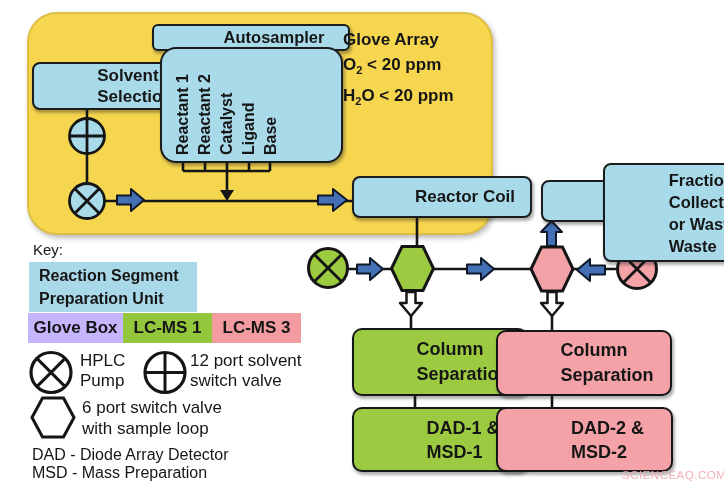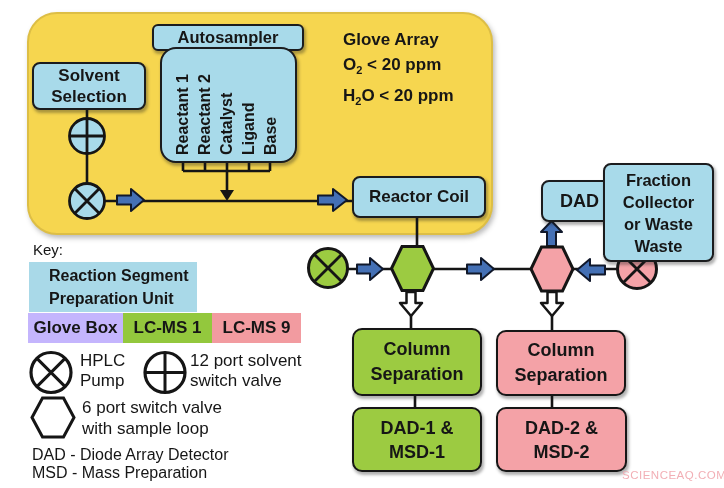--- a/index.html
+++ b/index.html
@@ -10,22 +10,23 @@
   .abs{position:absolute;}
   
   .glovebox{
     position:absolute;left:27px;top:12px;width:462px;height:219px;
     background:#F6D64F;border:2px solid #DDBE45;border-radius:30px;
     box-shadow:2px 3px 5px rgba(60,60,60,.35);
   }
   
   .box{
     position:absolute;display:flex;align-items:center;justify-content:center;
-    text-align:center;white-space:pre-line;font-weight:600;
+    text-align:left;white-space:pre-line;font-weight:600;
     box-shadow:1.5px 2.5px 3px rgba(30,30,30,.35);
+    padding-left:46px;
   }
   .blue{background:#A8DAEA;border:2px solid #1b1c1e;border-radius:8px;}
   .green{background:#9CCB41;border:2.5px solid #161616;border-radius:10px;}
   .pink{background:#F4A2A7;border:2.5px solid #161616;border-radius:10px;}
   .env{position:absolute;left:343px;top:27px;font-size:17px;font-weight:600;line-height:25px;white-space:nowrap;}
   .env sub{font-size:11px;}
   .vlabel{
     position:absolute;transform:rotate(-90deg);transform-origin:0 0;
     white-space:nowrap;font-size:16px;font-weight:600;line-height:20px;
   }
@@ -49,25 +50,25 @@
 
   <div class="glovebox"></div>
 
   <div class="swatch" style="left:28px;width:95px;background:#c4b5fd;">
       <span>Glove Box</span>
     </div>
   <div class="swatch" style="left:123px;width:89px;background:#93C83D;">
       <span>LC-MS 1</span>
     </div>
   <div class="swatch" style="left:212px;width:89px;background:#F29BA0;">
-      <span>LC-MS 9</span>
+      <span>LC-MS 3</span>
     </div>
 
   <div class="abs" style="left:29px;top:262px;width:168px;height:50px;background:#A9D9E8;display:flex;align-items:center;">
-    <span style="padding-left:20px;font-size:16px;font-weight:600;white-space:pre-line;line-height:23px;">Reaction Segment
+    <span style="padding-left:10px;font-size:16px;font-weight:600;white-space:pre-line;line-height:23px;">Reaction Segment
 Preparation Unit</span>
   </div>
 
   <svg class="overlay" width="724" height="488" viewBox="0 0 724 488">
     <g stroke="#151515" stroke-width="2.6" fill="none">
 
       <path d="M87,104 V201"></path>
 
       <path d="M87,201 H352"></path>
 

